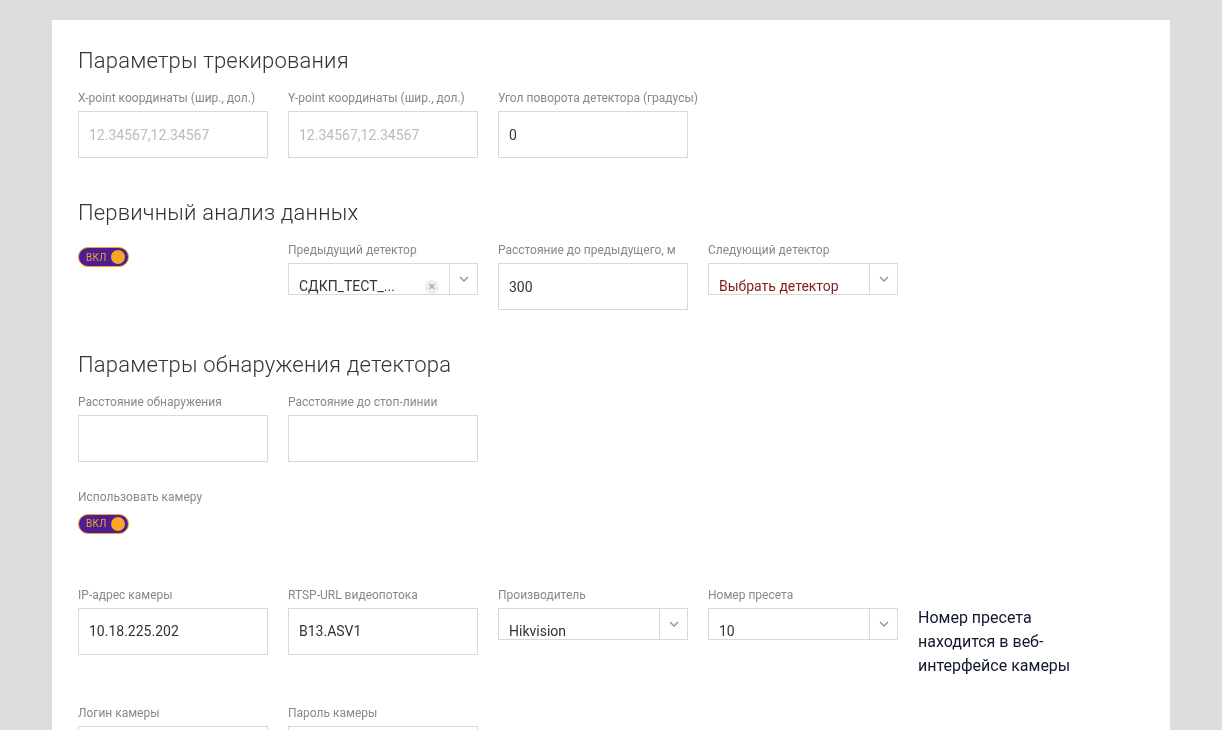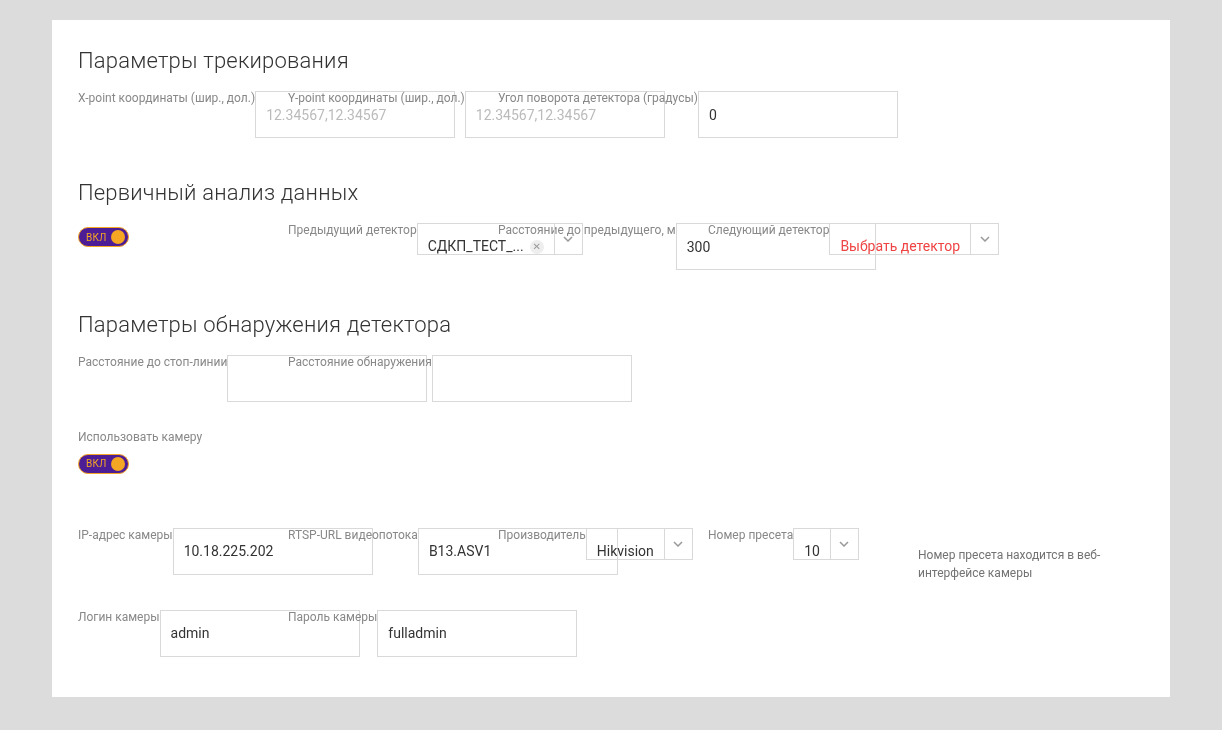--- a/index.html
+++ b/index.html
@@ -26,21 +26,21 @@
       margin-bottom: 18px;
       letter-spacing: 0.2px;
     }
     .row {
       display: flex;
       gap: 20px;
       margin-bottom: 28px;
     }
     .field {
       display: flex;
-      flex-direction: row;
+      flex-direction: column;
       width: 190px;
     }
     .field-label {
       font-size: 12px;
       color: #888;
       margin-bottom: 6px;
       white-space: nowrap;
     }
     .text-input {
       height: 47px;
@@ -65,21 +65,21 @@
       display: flex;
       align-items: flex-end;
       padding: 0 10px;
       font-size: 14px;
       color: #333;
       overflow: hidden;
       white-space: nowrap;
       text-overflow: ellipsis;
     }
     .select-display.placeholder {
-      color: #ef4444;
+      color: #7f1d1d;
     }
     .select-arrow {
       width: 28px;
       border: 1px solid #d9d9d9;
       border-left: none;
       display: flex;
       align-items: center;
       justify-content: center;
     }
     .select-arrow svg {
@@ -129,22 +129,22 @@
     .toggle-knob {
       width: 14px;
       height: 14px;
       border-radius: 50%;
       background: #f5a623;
     }
     .section-gap {
       height: 14px;
     }
     .hint-text {
-      font-size: 12px;
-      color: #737373;
+      font-size: 16px;
+      color: #0f172a;
       line-height: 1.5;
       padding-top: 18px;
       max-width: 190px;
     }
     .toggle-field {
       display: flex;
       flex-direction: column;
       width: 190px;
     }
   </style>
@@ -210,25 +210,25 @@
         </div>
       </div>
     </div>
   </div>
 
   <div class="section-gap"></div>
 
   <div class="section-title">Параметры обнаружения детектора</div>
   <div class="row">
     <div class="field">
+      <div class="field-label">Расстояние обнаружения</div>
+      <input class="text-input" type="text" style="">
+    </div>
+    <div class="field">
       <div class="field-label">Расстояние до стоп-линии</div>
-      <input class="text-input" type="text" style="">
-    </div>
-    <div class="field">
-      <div class="field-label">Расстояние обнаружения</div>
       <input class="text-input" type="text" style="">
     </div>
   </div>
 
   <div style="margin-bottom:40px;">
     <div class="field-label" style="margin-bottom:8px;">Использовать камеру</div>
     <div class="toggle">
       <span class="toggle-label">вкл</span>
       <span class="toggle-knob"></span>
     </div>

